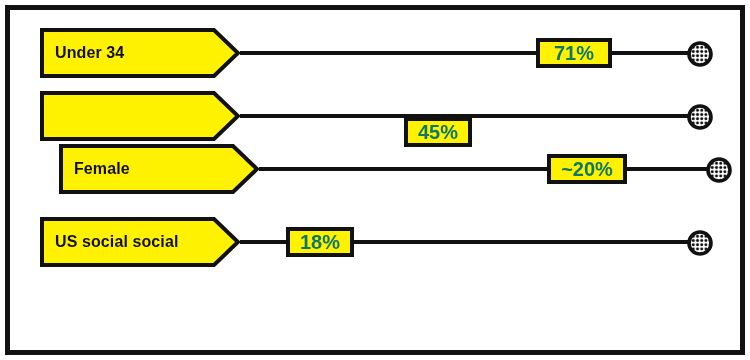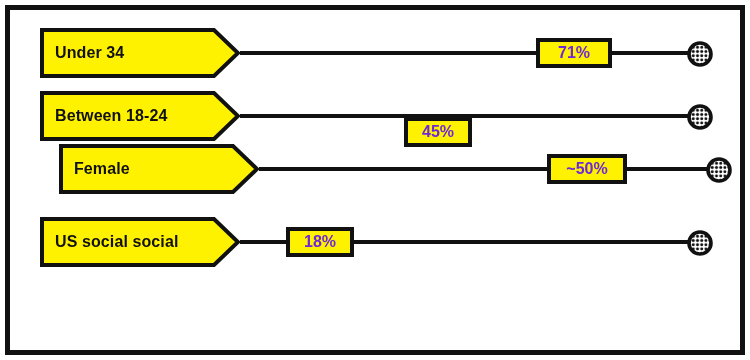--- a/index.html
+++ b/index.html
@@ -92,23 +92,23 @@
     height: 30px;
     background: #FFF200;
     border: 4px solid #111111;
     box-sizing: border-box;
     display: flex;
     align-items: center;
     justify-content: center;
     z-index: 3;
   }
   .pct-text {
-    font-size: 16px;
+    font-size: 20px;
     font-weight: bold;
-    color: #6d28d9;
+    color: #0f766e;
     line-height: 1;
     white-space: nowrap;
   }
 
   
   .end-node {
     position: absolute;
     top: 13px;
     width: 26px;
     height: 26px;
@@ -153,21 +153,20 @@
       </div>
     </div>
 
     <div class="row" style="top:91px;">
       <div class="connector" style="left:240px; width:460px;"></div>
 
       <div class="label-arrow">
         <svg width="200" height="50" viewBox="0 0 200 50">
           <polygon points="2,2 174,2 198,25 174,48 2,48" fill="#FFF200" stroke="#111111" stroke-width="4" stroke-linejoin="miter"></polygon>
         </svg>
-        <span class="label-text">Between 18-24</span>
       </div>
 
       <div class="pct-box" style="left:404px; width:68px;margin-top:16px;">
         <span class="pct-text">45%</span>
       </div>
 
       <div class="end-node" style="left:687px;">
         <svg width="26" height="26" viewBox="0 0 26 26">
           <defs>
             <pattern id="dots2" patternUnits="userSpaceOnUse" width="4.2" height="4.2">
@@ -185,21 +184,21 @@
       <div class="connector" style="left:240px; width:460px;"></div>
 
       <div class="label-arrow">
         <svg width="200" height="50" viewBox="0 0 200 50">
           <polygon points="2,2 174,2 198,25 174,48 2,48" fill="#FFF200" stroke="#111111" stroke-width="4" stroke-linejoin="miter"></polygon>
         </svg>
         <span class="label-text">Female</span>
       </div>
 
       <div class="pct-box" style="left:528px; width:80px;">
-        <span class="pct-text">~50%</span>
+        <span class="pct-text">~20%</span>
       </div>
 
       <div class="end-node" style="left:687px;">
         <svg width="26" height="26" viewBox="0 0 26 26">
           <defs>
             <pattern id="dots3" patternUnits="userSpaceOnUse" width="4.2" height="4.2">
               <rect width="4.2" height="4.2" fill="#ffffff"></rect>
               <circle cx="2.1" cy="2.1" r="1.45" fill="#111111"></circle>
             </pattern>
           </defs>

